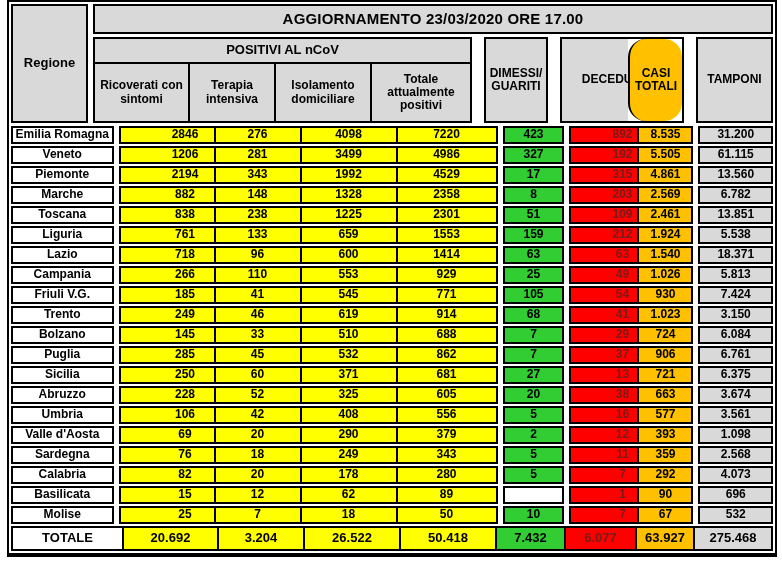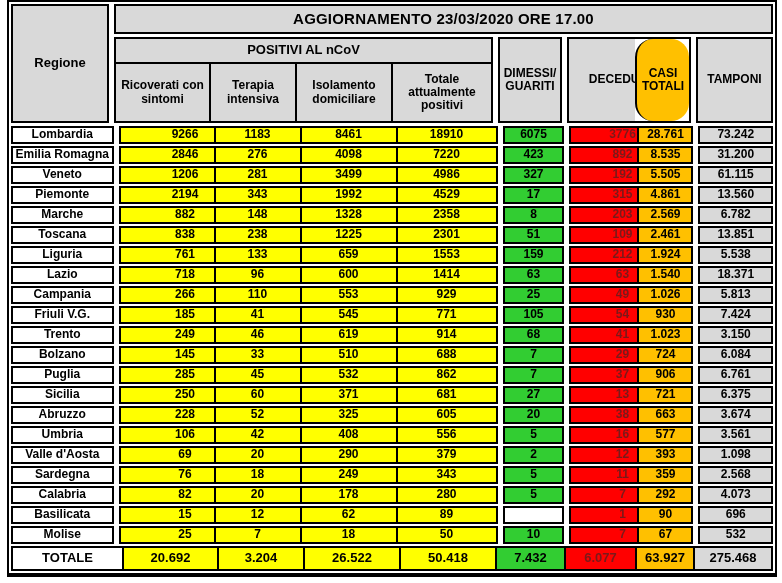--- a/index.html
+++ b/index.html
@@ -26,21 +26,21 @@
   .grp{
     box-sizing:border-box;display:flex;
     border:2px solid var(--border);
   }
   .grp > .cell{border-left:2px solid var(--border);}
   .grp > .cell:first-child{border-left:none;padding-left:36px;}
 
   
   .header-row{display:flex;gap:5px;margin-bottom:3px;align-items:stretch;}
   .header-right{flex:1;display:flex;flex-direction:column;gap:3px;}
-  .header-groups{display:flex;gap:5px;align-items:stretch;}
+  .header-groups{display:flex;gap:12px;align-items:stretch;}
   .hd{background:var(--gray);font-size:12px;}
   .regione-head{width:106px;border:2px solid var(--border);font-size:13px;}
   .title{height:30px;border:2px solid var(--border);font-size:15px;letter-spacing:.2px;}
   .positivi-col{box-sizing:border-box;border:2px solid var(--border);display:flex;flex-direction:column;}
   .positivi-label{height:25px;border-bottom:2px solid var(--border);font-size:13px;}
   .subheads{display:flex;justify-content:center;}
   .subheads > .cell{height:57px;border-left:2px solid var(--border);padding:0 2px;}
   .subheads > .cell:first-child{border-left:none;}
   .tallgrp > .cell{padding:0 1px;}
   .prewrap{white-space:pre-line;}
@@ -98,35 +98,20 @@
           <div class="cell hd orange-head prewrap w-cs">CASI
 TOTALI</div>
         </div>
         <div class="cell hd standalone w-t">TAMPONI</div>
       </div>
     </div>
   </div>
 
   <div id="tbody">
       <div class="row">
-        <div class="cell rg w-rg">Lombardia</div>
-        <div class="grp">
-          <div class="cell yellow w-1">9266</div>
-          <div class="cell yellow w-2">1183</div>
-          <div class="cell yellow w-3">8461</div>
-          <div class="cell yellow w-4">18910</div>
-        </div>
-        <div class="cell green standalone w-d">6075</div>
-        <div class="grp">
-          <div class="cell red w-x">3776</div>
-          <div class="cell orange w-cs">28.761</div>
-        </div>
-        <div class="cell grayc standalone w-t">73.242</div>
-      </div>
-      <div class="row">
         <div class="cell rg w-rg">Emilia Romagna</div>
         <div class="grp">
           <div class="cell yellow w-1">2846</div>
           <div class="cell yellow w-2">276</div>
           <div class="cell yellow w-3">4098</div>
           <div class="cell yellow w-4">7220</div>
         </div>
         <div class="cell green standalone w-d">423</div>
         <div class="grp">
           <div class="cell red w-x">892</div>

